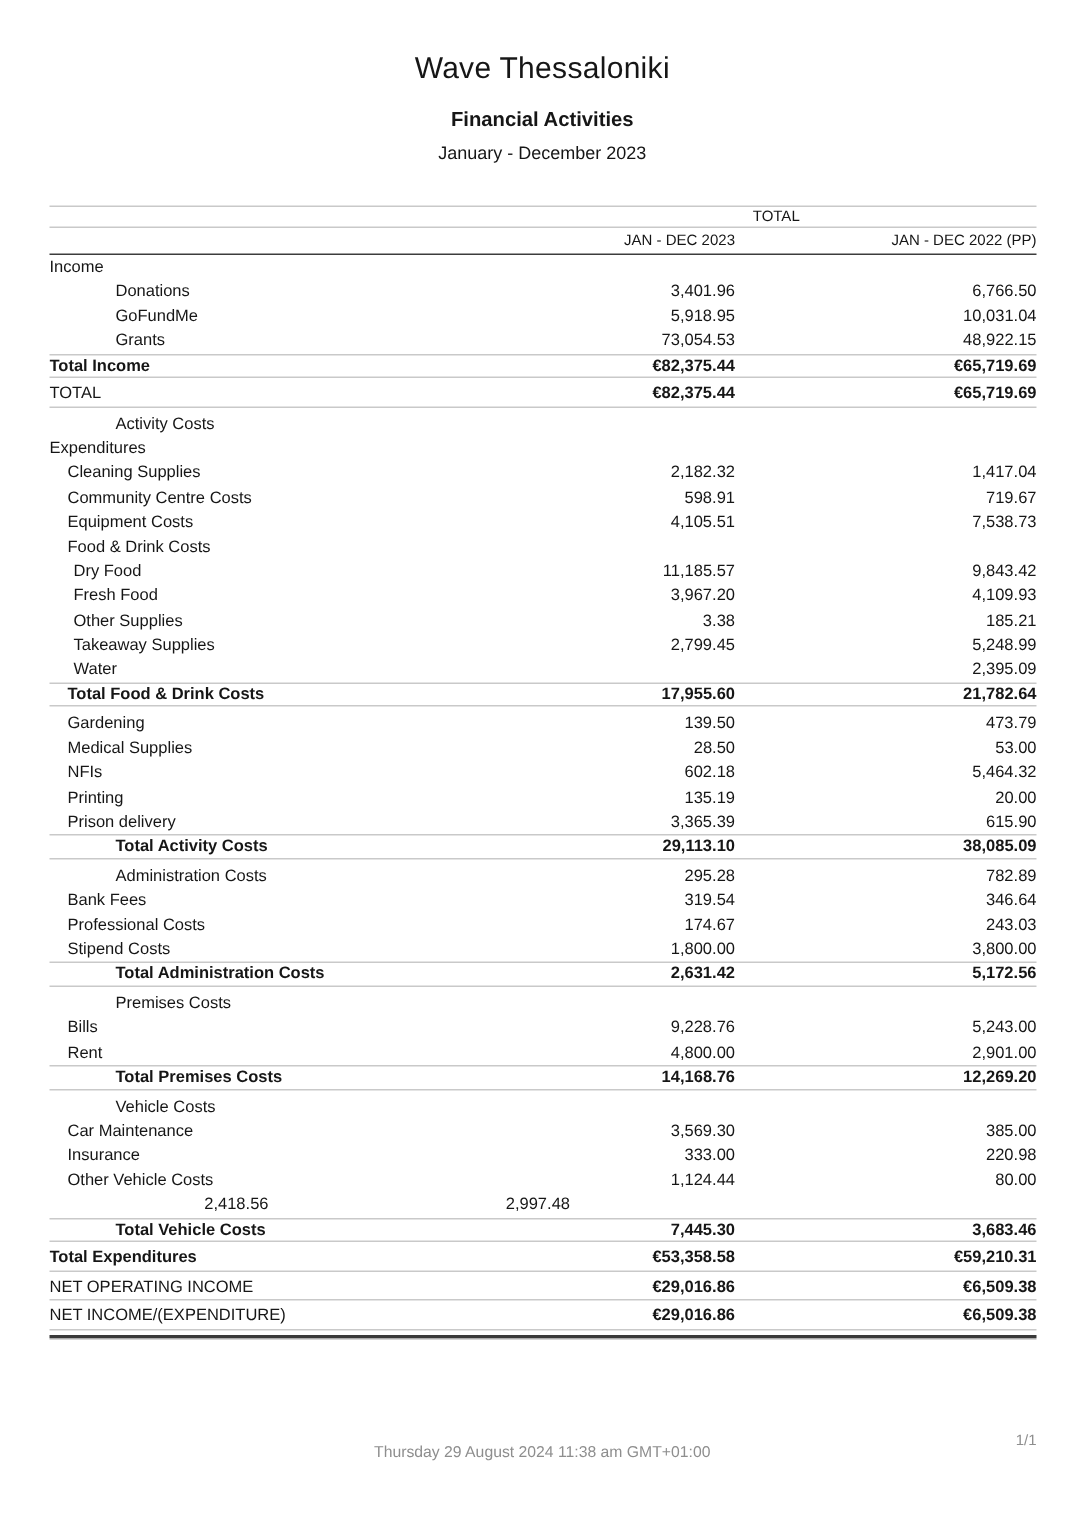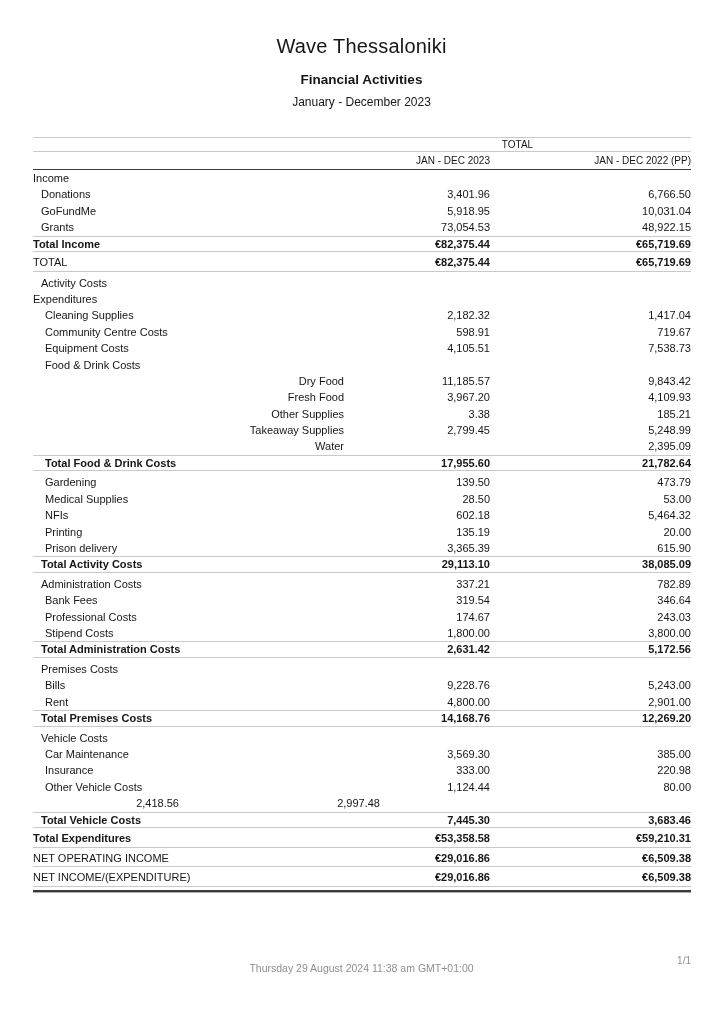--- a/index.html
+++ b/index.html
@@ -49,23 +49,23 @@
     border-top: 1px solid #c9c9c9;
     border-bottom: 1px solid #c9c9c9;
     height: 16.5px; line-height: 15px;
     margin-bottom: 3px;
   }
   .row.bordered + .row.bordered { border-top: none; }
   .row.total { font-weight: 700; }
   .row.grand .cell-label { font-weight: 400; }
   .row.grand .cell-v1, .row.grand .cell-v2 { font-weight: 700; }
   .ind0 .cell-label { padding-left: 0; }
-  .ind1 .cell-label { padding-left: 8px; }
+  .ind1 .cell-label { padding-left: 8px; margin-left: 36px; }
   .ind2 .cell-label { padding-left: 12px; }
-  .ind3 .cell-label { padding-left: 16px; text-align: right; }
+  .ind3 .cell-label { padding-left: 16px; }
 
   .table-end {
     height: 1px;
     border-top: 2px solid #3a3a3a;
     border-bottom: 1px solid #ababab;
   }
 
   .footer-date {
     position: absolute;
     left: 0; right: 0; top: 962px;
@@ -215,21 +215,21 @@
     <div class="cell-v1">3,365.39</div>
     <div class="cell-v2">615.90</div>
   </div>
       <div class="row total ind1 bordered">
     <div class="cell-label">Total Activity Costs</div>
     <div class="cell-v1">29,113.10</div>
     <div class="cell-v2">38,085.09</div>
   </div>
       <div class="row item ind1">
     <div class="cell-label">Administration Costs</div>
-    <div class="cell-v1">337.21</div>
+    <div class="cell-v1">295.28</div>
     <div class="cell-v2">782.89</div>
   </div>
       <div class="row item ind2">
     <div class="cell-label">Bank Fees</div>
     <div class="cell-v1">319.54</div>
     <div class="cell-v2">346.64</div>
   </div>
       <div class="row item ind2">
     <div class="cell-label">Professional Costs</div>
     <div class="cell-v1">174.67</div>

